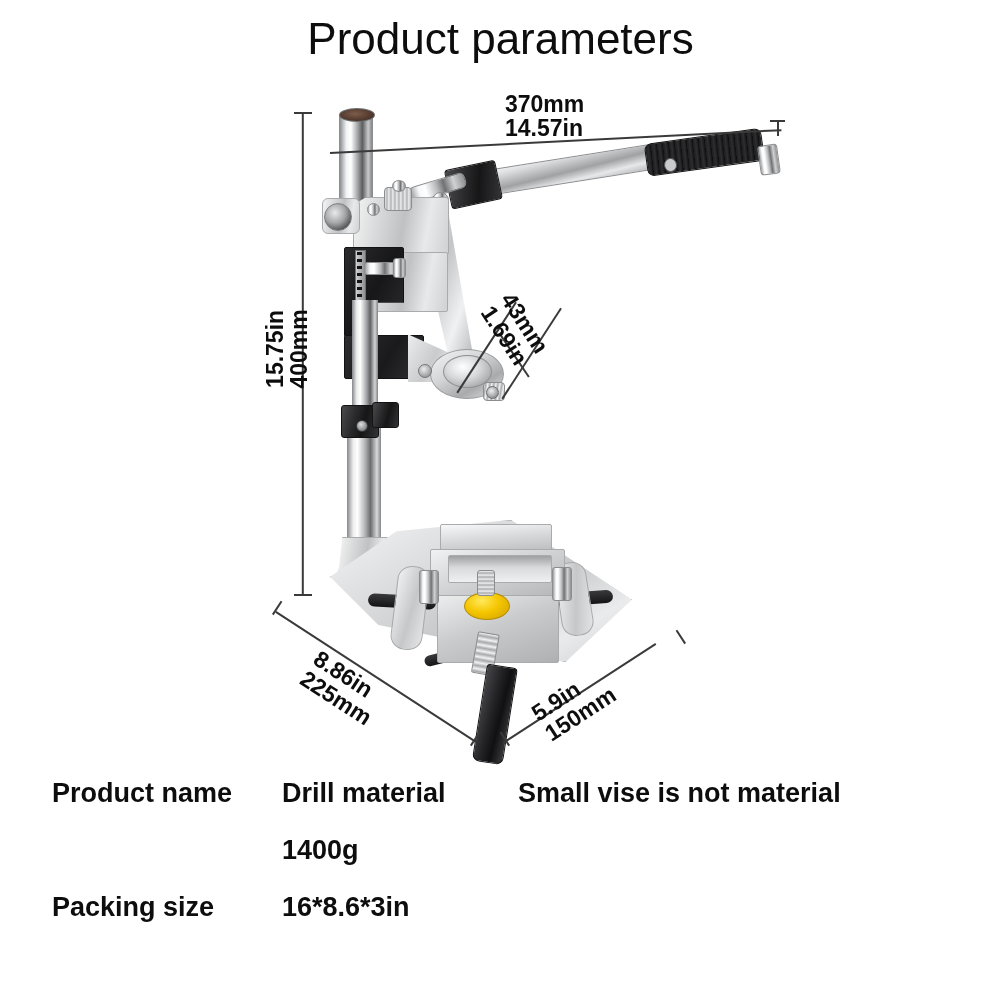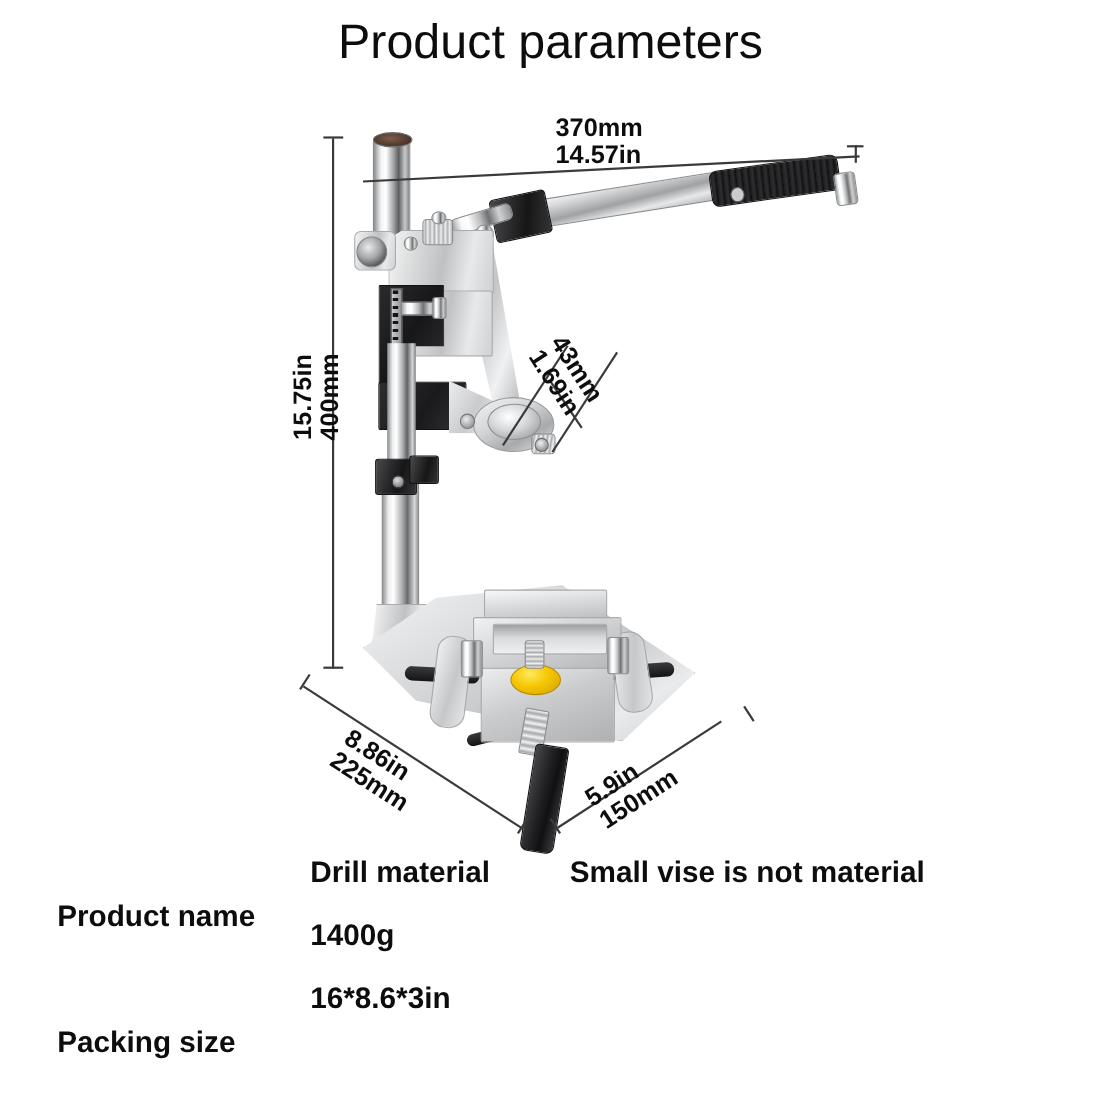--- a/index.html
+++ b/index.html
@@ -29,21 +29,21 @@
     font-size: 44px;
     font-weight: normal;
     color: #0d0d0d;
     letter-spacing: 0px;
   }
 
   
   #stage {
     position: absolute;
     left: 0;
-    top: 12px;
+    top: 0;
     width: 1001px;
     height: 780px;
   }
 
   
   .dimline {
     position: absolute;
     background: #3a3a3a;
     transform-origin: 0 50%;
   }
@@ -88,21 +88,21 @@
     width: 1001px;
     height: 223px;
   }
   .spec-cell {
     position: absolute;
     font-size: 27px;
     font-weight: bold;
     color: #0d0d0d;
     white-space: nowrap;
   }
-  .col-label { left: 52px; margin-top: 40px; }
+  .col-label { left: 52px; }
   .col-value { left: 282px; }
   .col-right { left: 518px; }
   .row1 { top: 0px; }
   .row2 { top: 57px; }
   .row3 { top: 114px; }
 </style>
 </head>
 <body>
 
 <div id="page">

